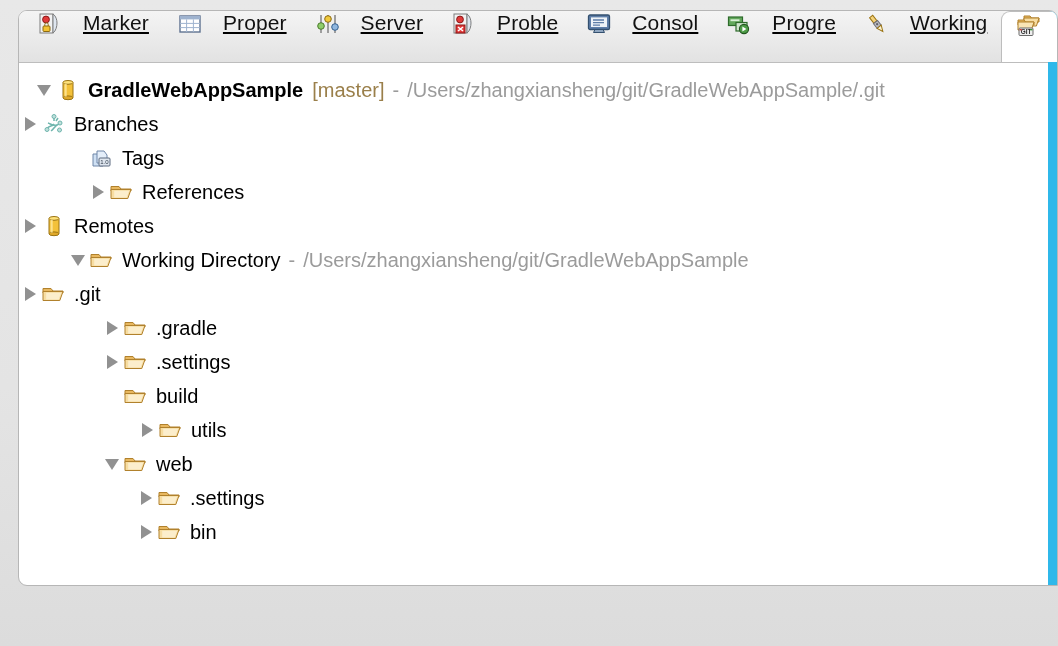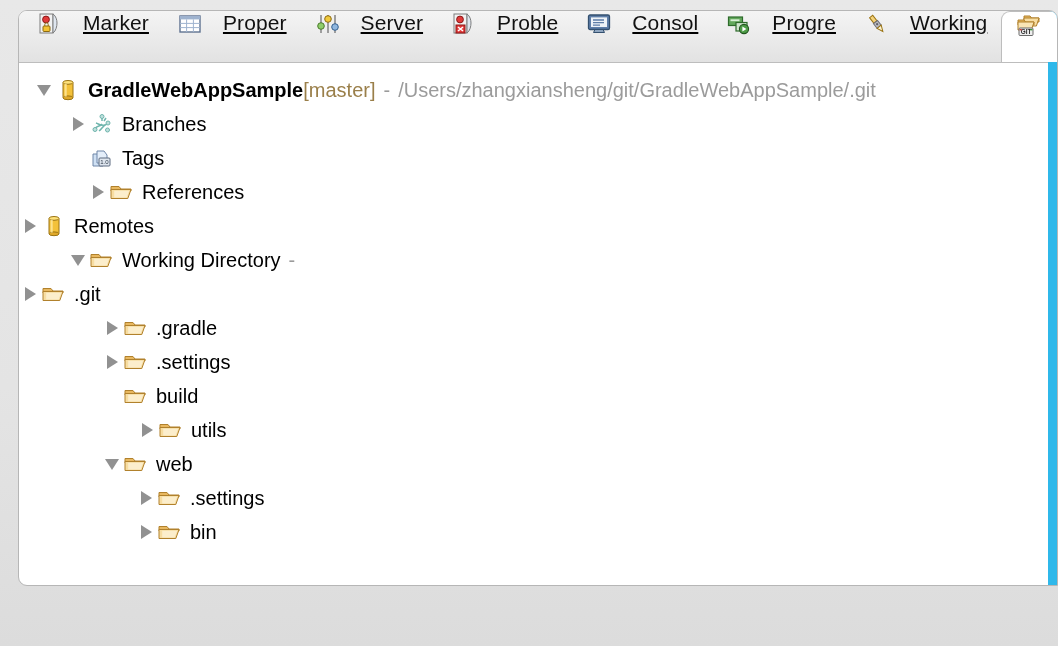--- a/index.html
+++ b/index.html
@@ -97,21 +97,21 @@
   .arrow.expanded i {
     border-top: 11px solid #919191;
     border-left: 7px solid transparent;
     border-right: 7px solid transparent;
   }
   .arrow.none i { border: none; }
 
   .ricon { width: 26px; height: 26px; flex: none; margin-right: 7px; position: relative; }
   .label { color: #000; }
   .label.bold { font-weight: bold; }
-  .meta-branch { color: #9a7f4a; }
+  .meta-branch { color: #9a7f4a; margin-left: 9px; }
   .meta-dash { color: #9b9b9b; margin-left: 8px; }
   .meta-path { color: #9b9b9b; margin-left: 8px; }
 
   
   #vscroll {
     position: absolute;
     right: 0px; top: 0px;
     width: 9px; height: 576px;
     background: #2fb8ea;
     border-bottom-right-radius: 0px;
@@ -317,21 +317,21 @@
         <span class="ricon">
           <svg width="26" height="26" viewBox="0 0 26 26">
             <use href="#sym-repo"></use>
           </svg>
         </span>
         <span class="label bold">GradleWebAppSample</span>
         <span class="meta-branch">[master]</span>
         <span class="meta-dash">-</span>
         <span class="meta-path">/Users/zhangxiansheng/git/GradleWebAppSample/.git</span>
       </div>
-      <div class="row" style="padding-left: 48px;">
+      <div class="row" style="">
         <span class="arrow collapsed">
           <i></i>
         </span>
         <span class="ricon">
           <svg width="26" height="26" viewBox="0 0 26 26">
             <use href="#sym-branches"></use>
           </svg>
         </span>
         <span class="label">Branches</span>
       </div>
@@ -372,20 +372,21 @@
         <span class="arrow expanded">
           <i></i>
         </span>
         <span class="ricon">
           <svg width="26" height="26" viewBox="0 0 26 26">
             <use href="#sym-folder"></use>
           </svg>
         </span>
         <span class="label">Working Directory</span>
         <span class="meta-dash">-</span>
+        <span class="meta-path">/Users/zhangxiansheng/git/GradleWebAppSample</span>
       </div>
       <div class="row" style="">
         <span class="arrow collapsed">
           <i></i>
         </span>
         <span class="ricon">
           <svg width="26" height="26" viewBox="0 0 26 26">
             <use href="#sym-folder"></use>
           </svg>
         </span>

